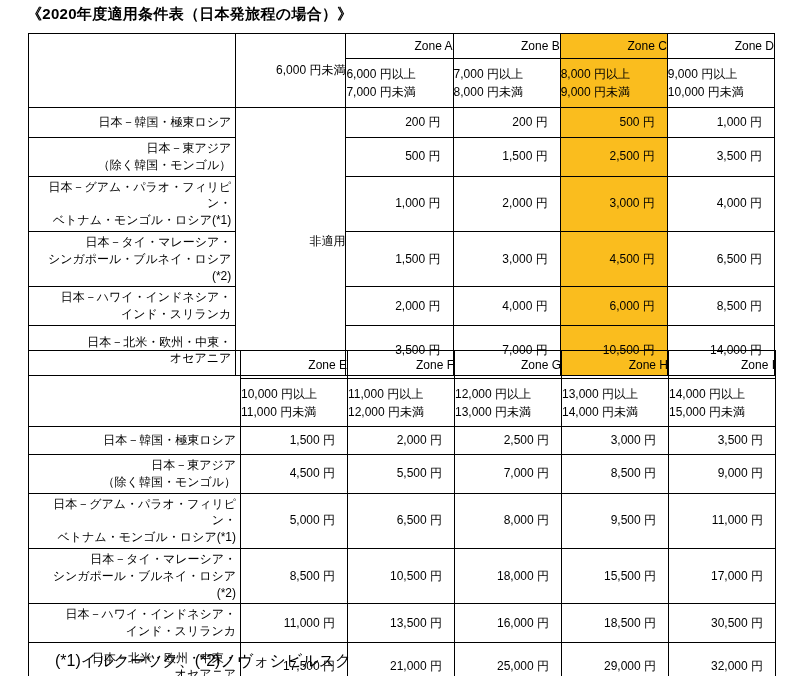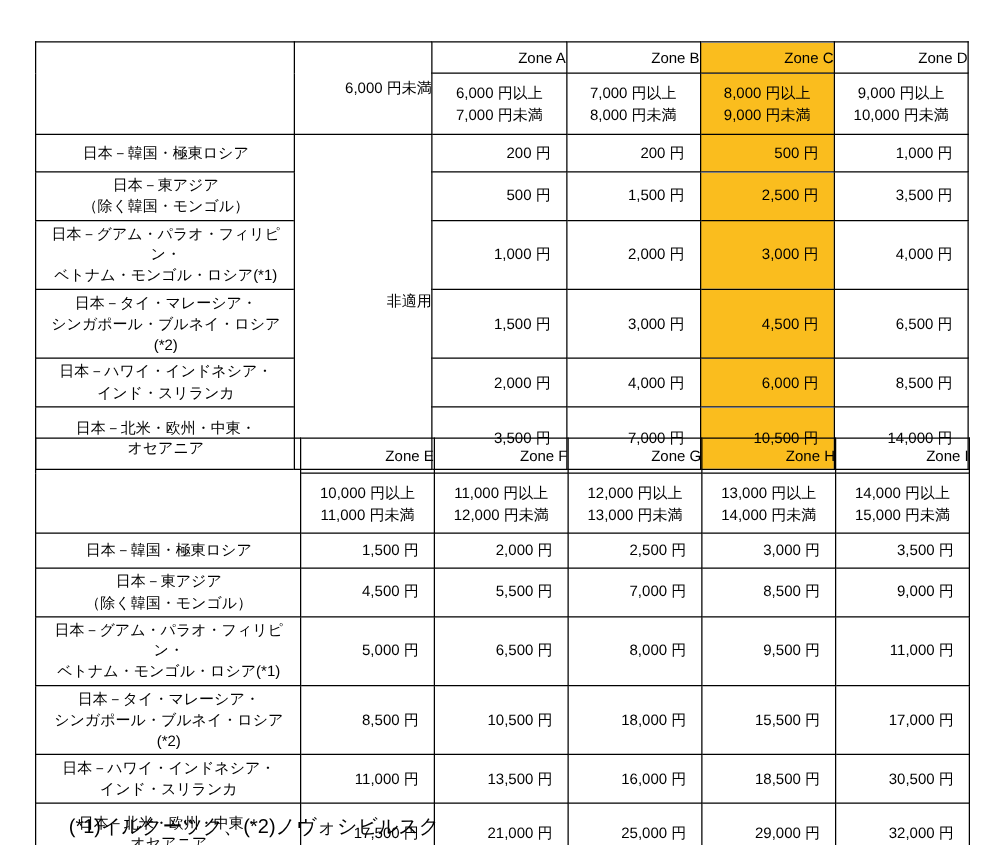--- a/index.html
+++ b/index.html
@@ -39,35 +39,36 @@
   tr.h2 { height:49px; }
   tr.r-s { height:30px; }
   tr.r-m { height:35px; }
   tr.r-l { height:50px; }
   table.t2 tr.h1 { height:28px; }
   table.t2 tr.h2 { height:48px;padding-left:35px; }
   table.t2 tr.r-s { height:28px; }
   table.t2 tr.r-l { height:48px; }
 
   td.center { text-align:right; }
-  td.range  { text-align:center; white-space:pre-line; line-height:1.5; }
-  td.route  { text-align:center; padding:2px 4px 2px 5px; white-space:pre-line; line-height:1.4; }
+  td.range  { text-align:left; white-space:pre-line; line-height:1.5; }
+  td.route  { text-align:right; padding:2px 4px 2px 5px; white-space:pre-line; line-height:1.4; }
   td.val    { text-align:right; padding-right:12px; }
   td.hl     { background:var(--hl,#FABD1E); }
 
   .footnote {
     position:absolute; left:55px; top:651px;
     font-size:16px;
   }
 </style>
 </head>
 <body>
 
 <div class="page">
 
+  <div class="title">《2020年度適用条件表（日本発旅程の場合）》</div>
 
   <table class="t t1">
     <colgroup>
       <col class="c-route">
         <col class="c-na">
         <col class="c-z">
         <col class="c-z">
         <col class="c-z">
         <col class="c-z">
     </colgroup>

